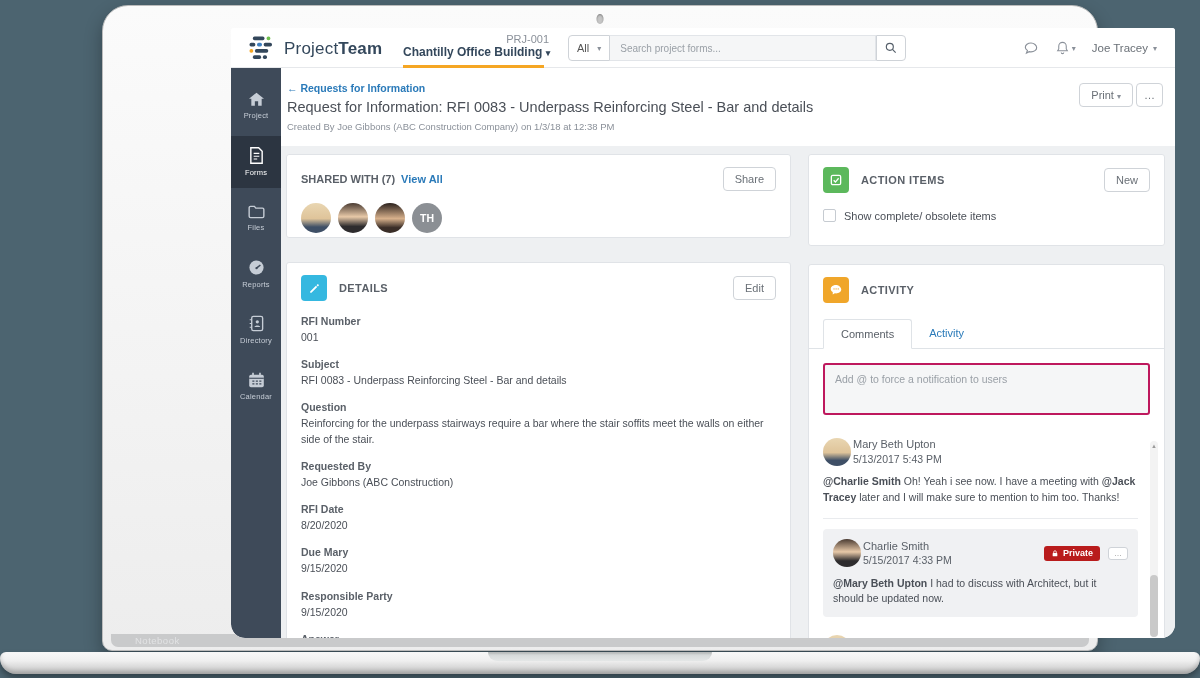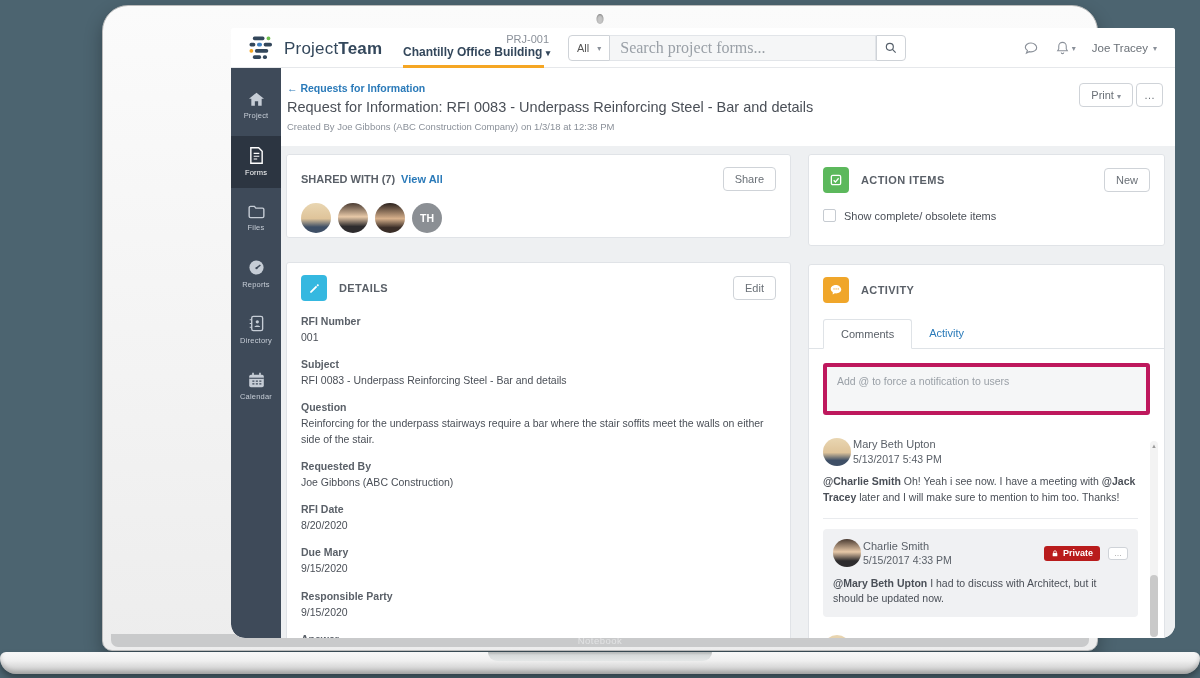--- a/index.html
+++ b/index.html
@@ -19,22 +19,22 @@
     box-shadow:0 8px 18px rgba(0,0,0,.3);
   }
   .camera {
     position:absolute; top:8px; left:50%; transform:translateX(-50%);
     width:7px; height:10px; border-radius:50%;
     background:#c6c6c6; box-shadow:inset 0 1px 2px rgba(0,0,0,.35);
   }
   .notebook-bar {
     position:absolute; left:8px; right:8px; bottom:3px; height:13px;
     background:#c9cacb; border-radius:0 0 7px 7px;
-    text-align:center; font-size:9.5px; line-height:13px;
-    color:#e2e3e4; letter-spacing:.5px;
+    font-size:9.5px; line-height:13px;
+    color:#e2e3e4; letter-spacing:.5px;padding-left:24px;
   }
   .screen {
     position:absolute; left:128px; top:22px; width:944px; height:610px;
     background:#fff; border-radius:3px 3px 14px 14px; overflow:hidden;
   }
   .laptop-base {
     position:absolute; left:0; top:652px; width:1200px; height:22px;
     background:linear-gradient(180deg,#f8f8f8 0%,#efefef 40%,#d8d8d8 70%,#c3c3c3 100%);
     border-radius:6px 6px 16px 16px;
     box-shadow:0 4px 6px rgba(0,0,0,.35), inset 0 -3px 4px rgba(0,0,0,.18);
@@ -58,22 +58,22 @@
   .proj-name { font-size:12px; font-weight:bold; color:#33475b; white-space:nowrap; }
   .proj-caret { font-size:9px; color:#33475b; }
   .proj-underline { position:absolute; left:0; bottom:0; width:141px; height:3px; background:#f5a623; }
   .search-group { position:absolute; left:337px; top:7px; height:26px; display:flex; align-items:stretch; }
   .all-btn {
     border:1px solid #cfd3d8; background:#fff; border-radius:4px 0 0 4px;
     font-size:11px; color:#555; padding:0 8px; display:flex; align-items:center; gap:8px; cursor:pointer;
   }
   .search-input {
     width:266px; border:1px solid #e2e5e9; border-left:none;
-    background:#f5f6f7; font-size:16px; padding:0 10px; color:#555; outline:none;
-    font-family:Liberation Serif, serif;
+    background:#f5f6f7; font-size:10px; padding:0 10px; color:#555; outline:none;
+    font-family:Liberation Sans, sans-serif;
   }
   .search-input::placeholder { color:#9aa0a7; }
   .search-btn {
     border:1px solid #cfd3d8; background:#fff; border-radius:0 4px 4px 0;
     width:30px; display:flex; align-items:center; justify-content:center; cursor:pointer;
   }
   .header-right { position:absolute; right:18px; top:0; height:40px; display:flex; align-items:center; gap:16px; }
   .hdr-icon { color:#8a9099; display:flex; align-items:center; gap:2px; cursor:pointer; }
   .hdr-caret { font-size:8px; color:#8a9099; }
   .user-menu { font-size:11.5px; color:#6a7077; cursor:pointer; display:flex; gap:5px; align-items:center; }
@@ -142,21 +142,21 @@
   
   .card-activity { height:380px; overflow:hidden; }
   .tabs { display:flex; border-bottom:1px solid #dfe3e7; margin-top:6px; padding-left:14px; }
   .tab { font-size:11px; padding:8px 17px; cursor:pointer; }
   .tab.active {
     border:1px solid #dfe3e7; border-bottom:1px solid #fff; margin-bottom:-1px;
     border-radius:3px 3px 0 0; color:#5a6068; background:#fff;
   }
   .composer {
     display:block; margin:14px; width:calc(100% - 28px); height:52px;
-    background:#f5f6f7; border:4px solid #be185d; border-radius:3px;
+    background:#f5f6f7; border:2px solid #be185d; border-radius:3px;
     font-size:10.5px; color:#6a7077; padding:8px 10px; resize:none;
     font-family:"Liberation Sans", sans-serif; outline:none;
   }
   .composer::placeholder { color:#9aa0a7; }
   .comments { margin:2px 26px 0 14px; }
   .comment { padding:8px 0 12px; }
   .comment.first { border-bottom:1px solid #e9ebee; }
   .c-head { display:flex; gap:2px; align-items:center; }
   .c-av { width:28px; height:28px; border-radius:50%; flex:none; }
   .c-meta { line-height:1.35; }

